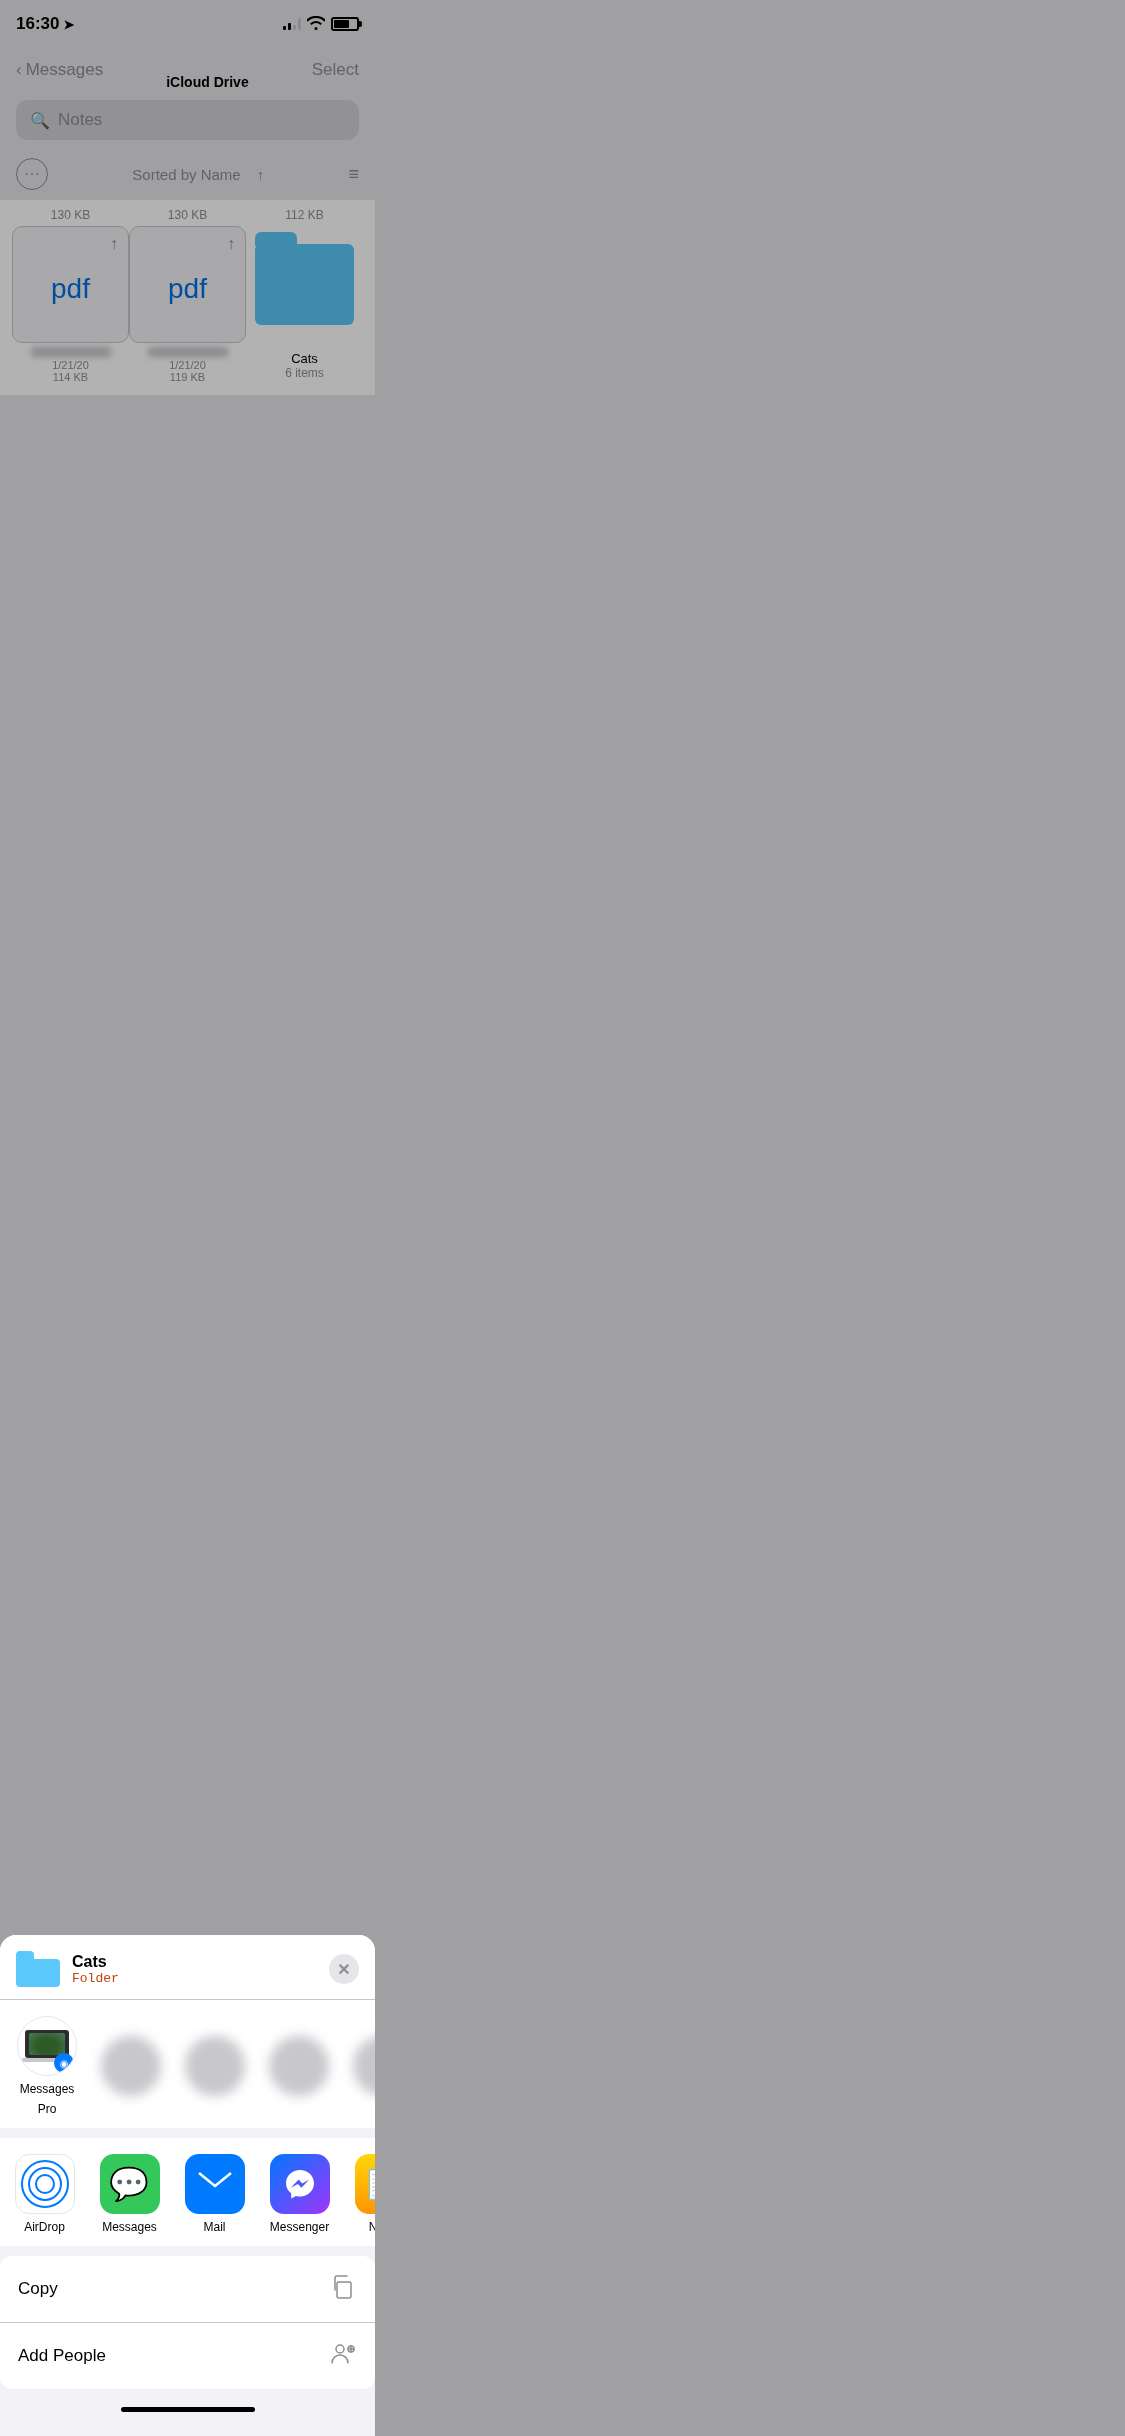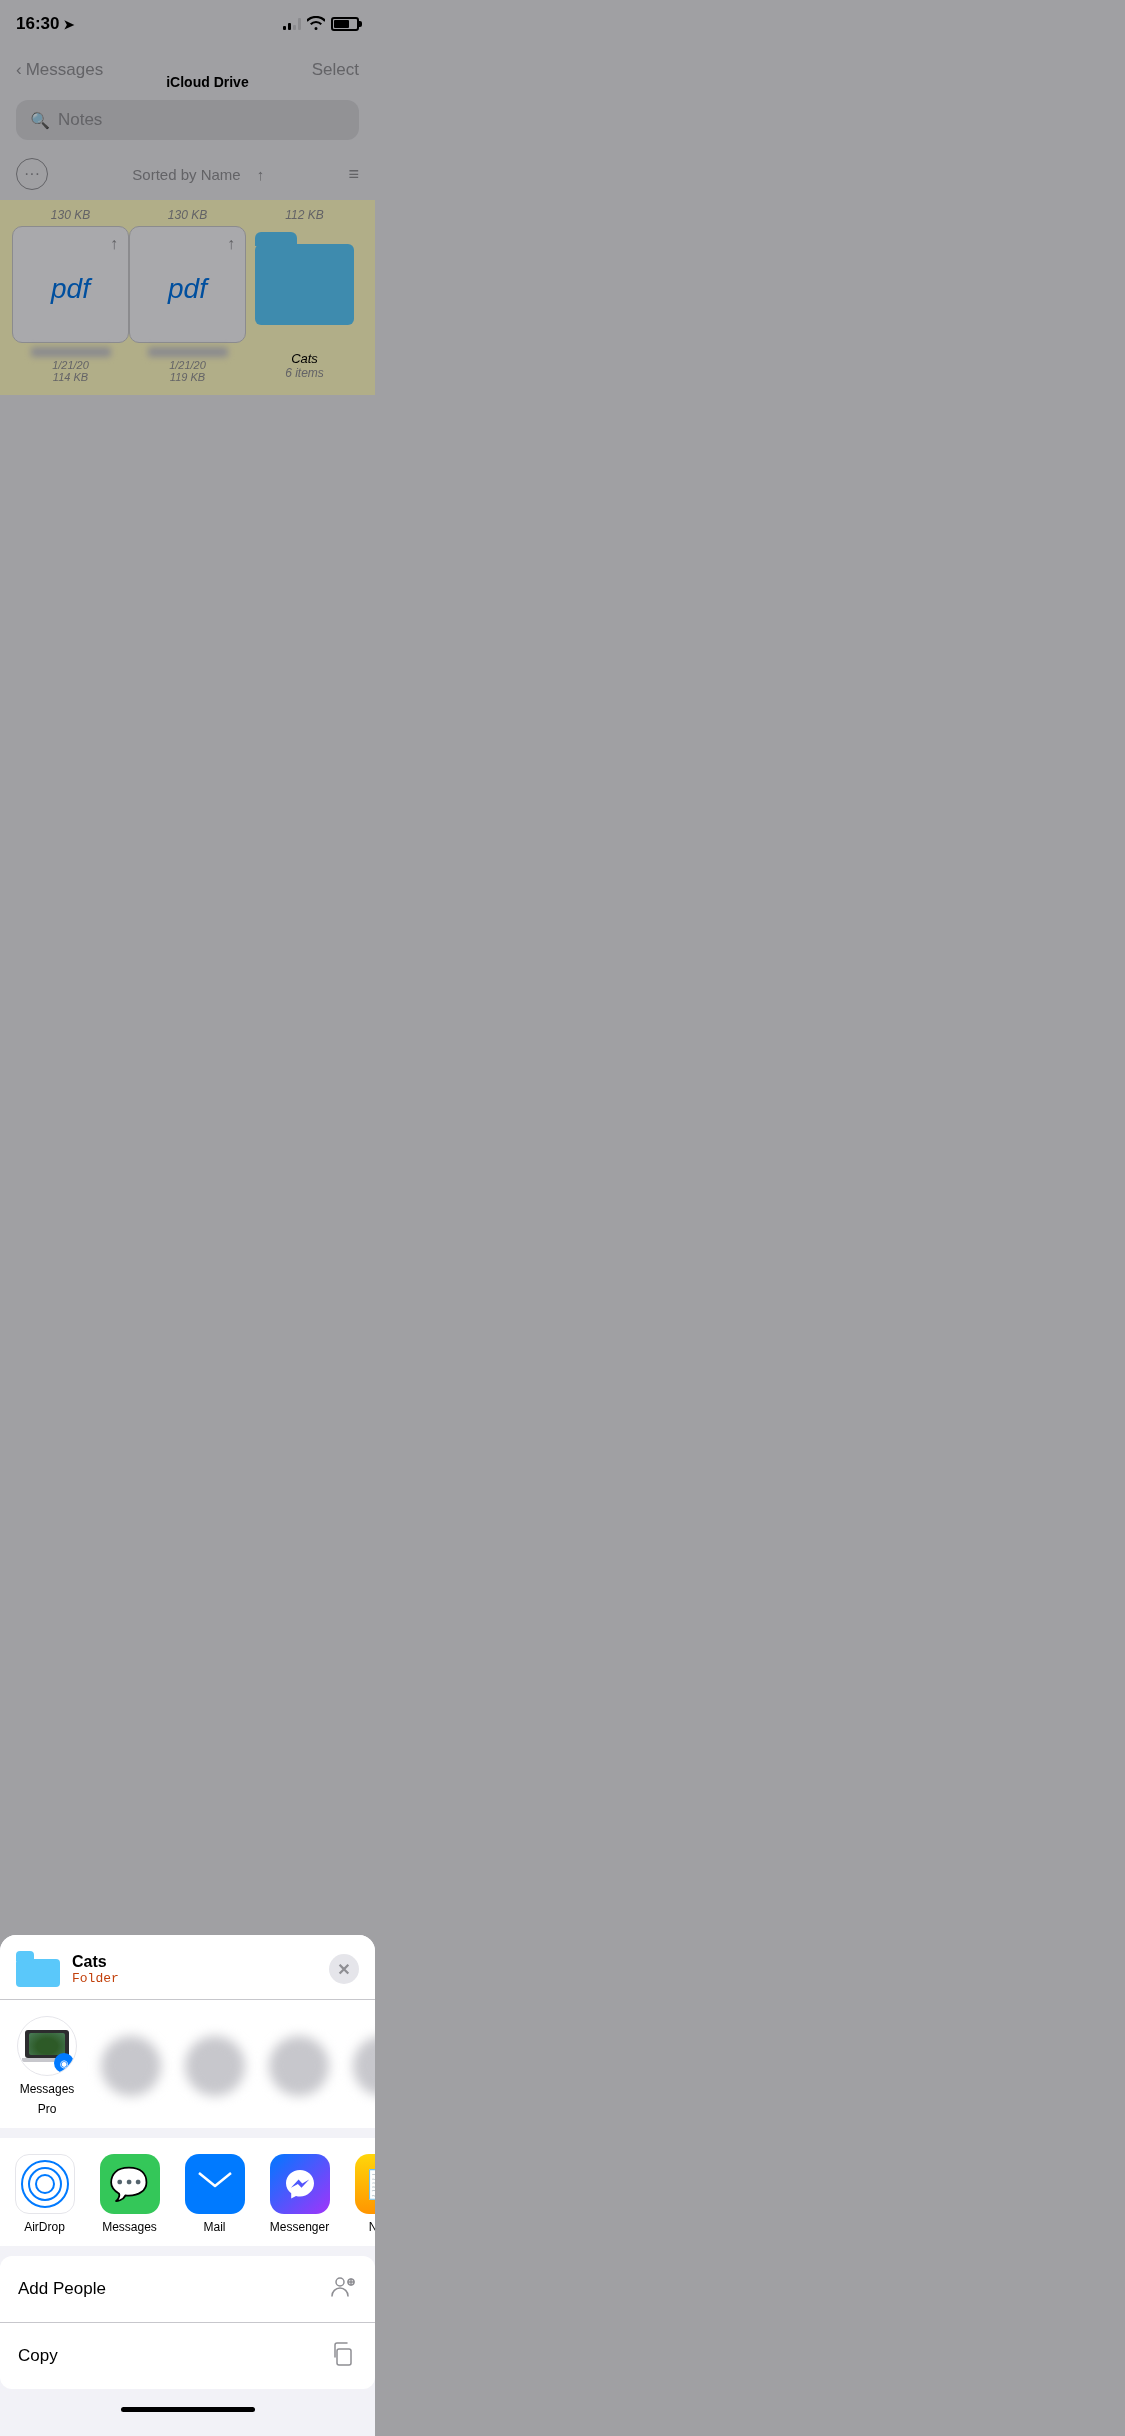--- a/index.html
+++ b/index.html
@@ -153,22 +153,21 @@
       color: #8e8e93;
       font-size: 18px;
     }
 
     
     .files-grid {
       display: grid;
       grid-template-columns: repeat(3, 1fr);
       gap: 0;
       padding: 8px 12px 12px;
-      background: #fef9c3;
-      font-style: italic;
+      background: #ffffff;
     }
 
     .file-item {
       display: flex;
       flex-direction: column;
       align-items: center;
     }
 
     .file-size-label {
       font-size: 12px;
@@ -709,40 +708,40 @@
         <span style="font-size:28px;">📝</span>
       </div>
       <div class="app-label">Notes</div>
     </div>
 
   </div>
 
   <div class="action-rows">
 
     <div class="action-row">
+      <span class="action-label">Copy</span>
+      <span class="action-icon">
+        <svg width="28" height="28" viewBox="0 0 28 28" fill="none">
+          <rect x="8" y="10" width="14" height="16" rx="2" stroke="#8e8e93" stroke-width="1.5" fill="none"></rect>
+          <path d="M6 18V6a2 2 0 0 1 2-2h10" stroke="#8e8e93" stroke-width="1.5" stroke-linecap="round" fill="none"></path>
+        </svg>
+      </span>
+    </div>
+
+    <div class="action-row">
       <span class="action-label">Add People</span>
       <span class="action-icon">
         <svg width="28" height="28" viewBox="0 0 28 28" fill="none">
           <circle cx="11" cy="10" r="4" stroke="#8e8e93" stroke-width="1.5" fill="none"></circle>
           <path d="M3 24c0-4.4 3.6-8 8-8s8 3.6 8 8" stroke="#8e8e93" stroke-width="1.5" fill="none" stroke-linecap="round"></path>
           <circle cx="22" cy="10" r="3" stroke="#8e8e93" stroke-width="1.5" fill="none"></circle>
           <path d="M19 10h6M22 7v6" stroke="#8e8e93" stroke-width="1.5" stroke-linecap="round"></path>
         </svg>
       </span>
     </div>
 
-    <div class="action-row">
-      <span class="action-label">Copy</span>
-      <span class="action-icon">
-        <svg width="28" height="28" viewBox="0 0 28 28" fill="none">
-          <rect x="8" y="10" width="14" height="16" rx="2" stroke="#8e8e93" stroke-width="1.5" fill="none"></rect>
-          <path d="M6 18V6a2 2 0 0 1 2-2h10" stroke="#8e8e93" stroke-width="1.5" stroke-linecap="round" fill="none"></path>
-        </svg>
-      </span>
-    </div>
-
   </div>
 
   <div class="home-indicator">
     <div class="home-bar"></div>
   </div>
 
 </div>
 
 </body></html>

